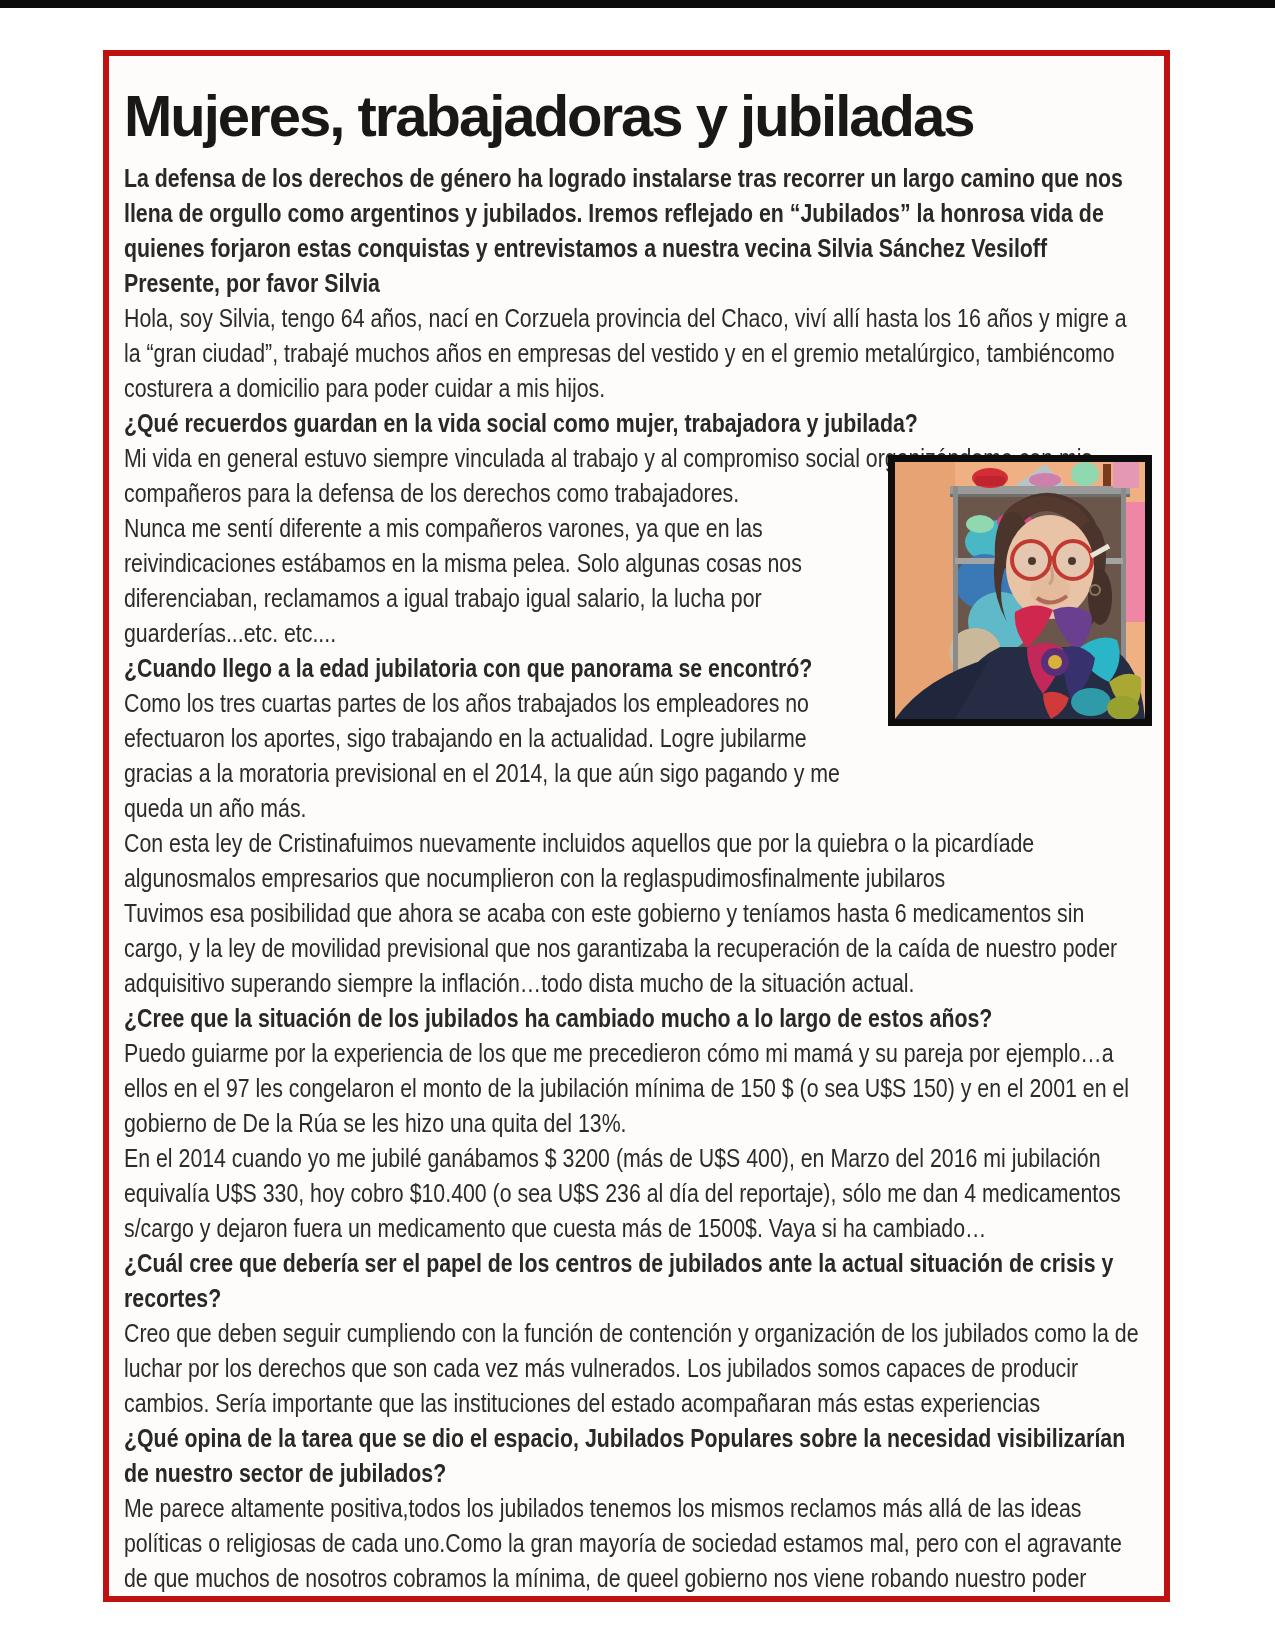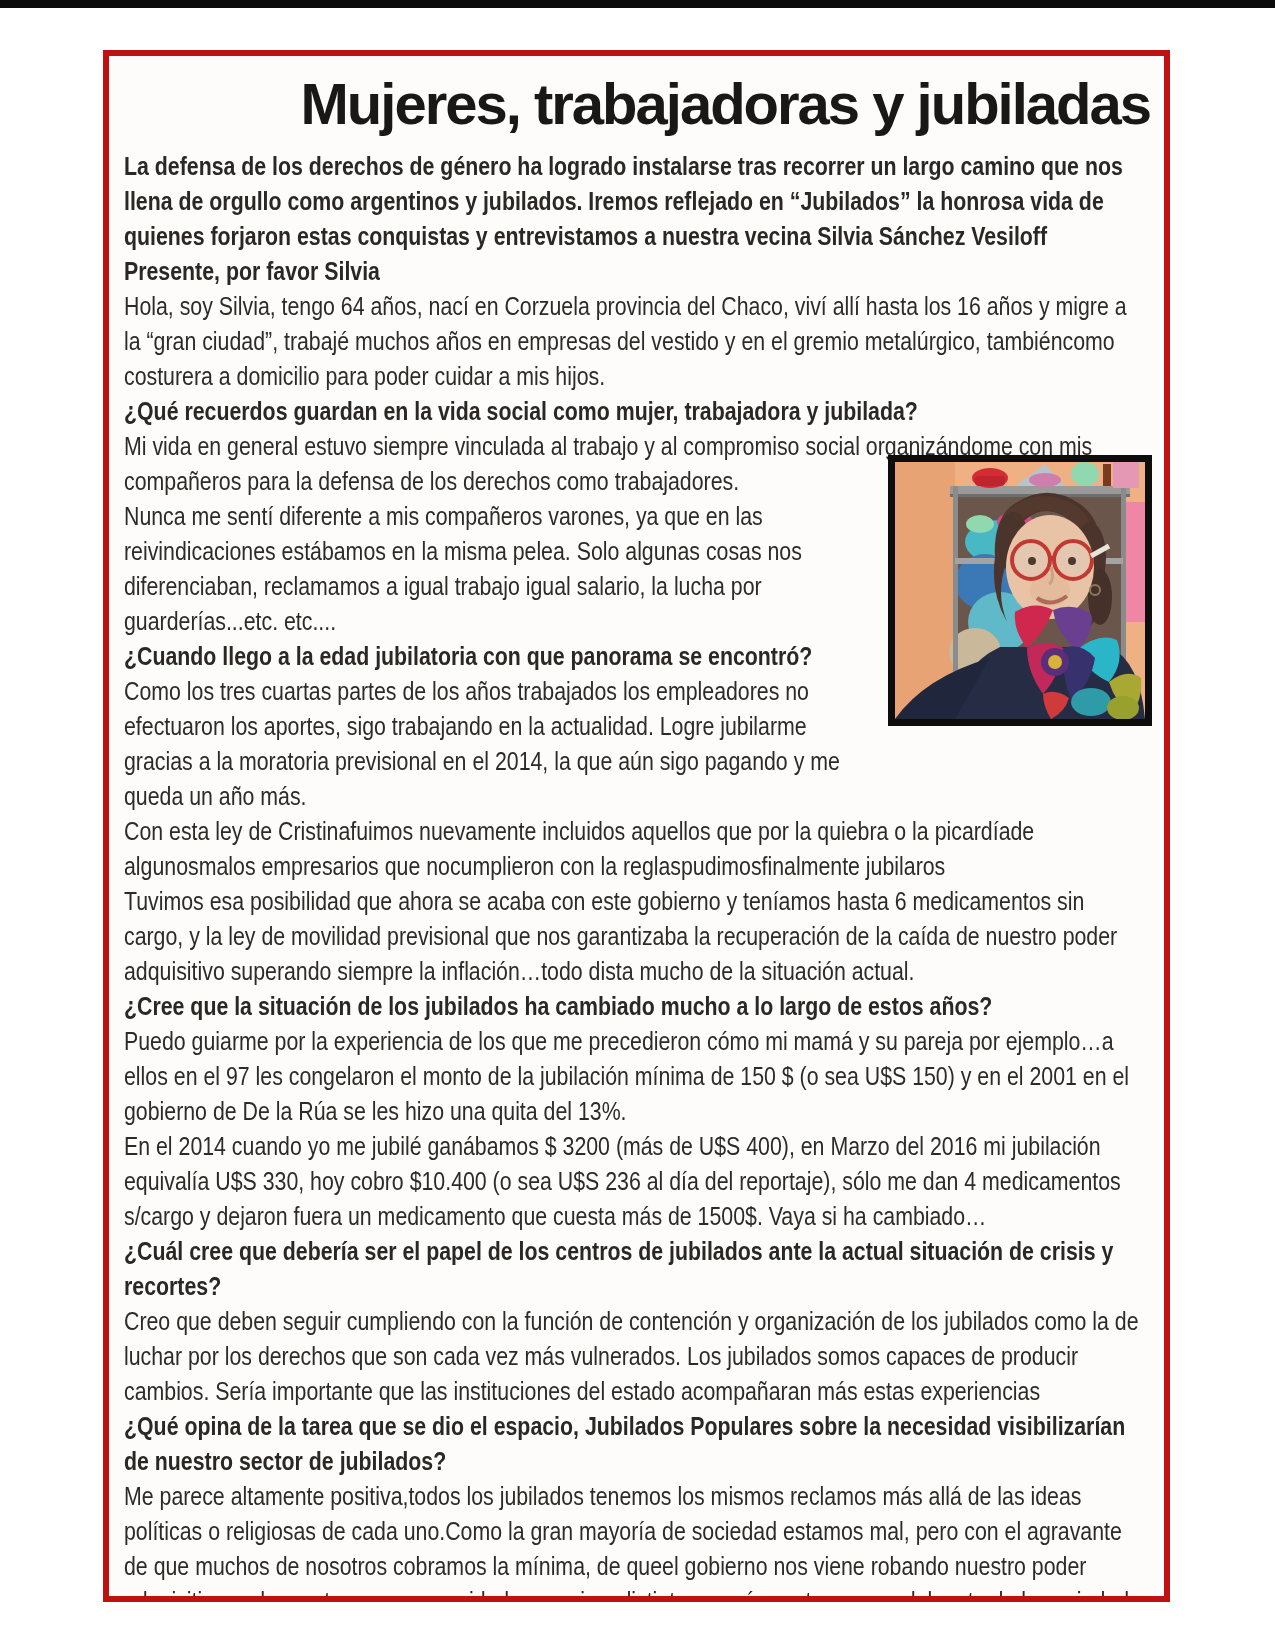--- a/index.html
+++ b/index.html
@@ -23,22 +23,22 @@
     background:#fdfcfa;
   }
   .content {
     position:relative;
     box-sizing:border-box;
     width:100%; height:100%;
     padding:14px 14px 0 15px;
     overflow:hidden;
   }
   .title {
-    margin:0 0 12px 0;
-    text-align:right;
+    margin:12px 0 12px 0;
+    text-align:left;
     font-size:58px;
     font-weight:bold;
     letter-spacing:-2px;
     color:#1a1817;
     white-space:nowrap;
   }
   
   .text-scale {
     width:1250px;
     transform:scaleX(0.82);

